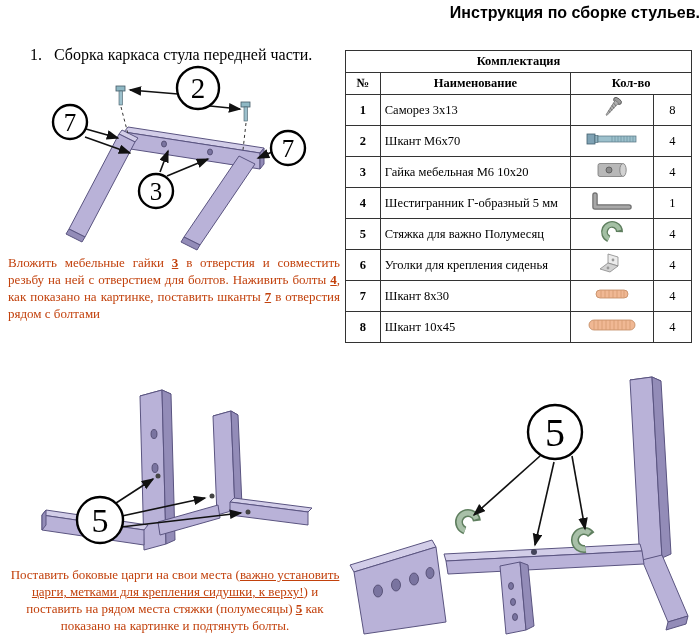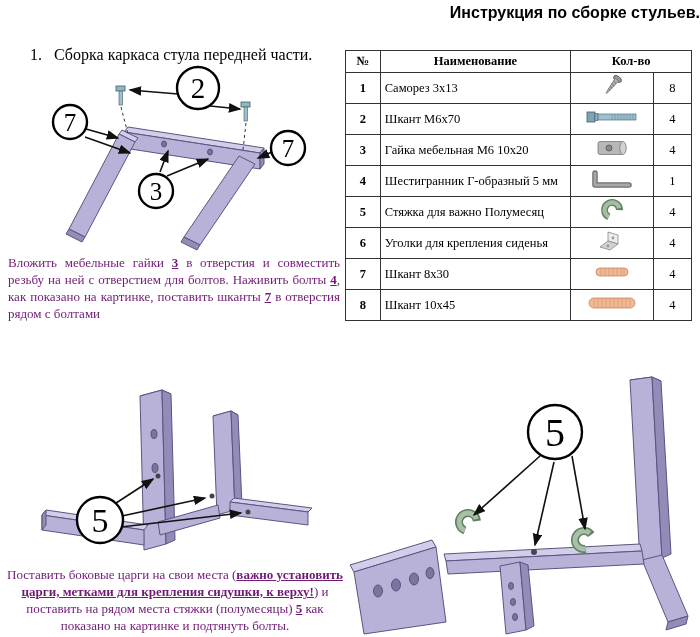--- a/index.html
+++ b/index.html
@@ -10,25 +10,25 @@
   .title{
     position:absolute;top:4px;left:0;width:100%;margin:0;text-align:right;
     font-family:"Liberation Sans",sans-serif;font-size:16px;font-weight:bold;
   }
   .step1-heading{position:absolute;left:30px;top:46px;font-size:16px;}
   .step-num{display:inline-block;width:24px;}
   .diagram{position:absolute;}
   .d1{left:12px;top:60px;}
   .d2{left:8px;top:372px;}
   .d3{left:348px;top:374px;}
-  .para{position:absolute;margin:0;font-size:13px;line-height:1.32;color:#701a75;}
+  .para{position:absolute;margin:0;font-size:13px;line-height:1.32;color:#c2410c;}
   .p1{left:8px;top:254px;width:332px;text-align:justify;}
   .p2{left:6px;top:566px;width:338px;text-align:center;}
   .ref{font-weight:bold;text-decoration:underline;}
-  .emph{font-weight:bold;text-decoration:underline;}
+  .emph{font-weight:normal;text-decoration:underline;}
 
   table.kit{position:absolute;left:345px;top:50px;width:347px;border-collapse:collapse;font-size:12.5px;}
   .kit td{border:1px solid #333;padding:0 4px;vertical-align:middle;}
   .kit .t-title{text-align:center;font-weight:bold;height:21px;}
   .kit tr.head td{text-align:center;font-weight:bold;height:21px;}
   .kit tr.r{height:31px;}
   .c-num{width:28px;text-align:center;font-weight:bold;}
   .c-name{width:198px;margin-left:24px;}
   .c-icon{width:76px;text-align:center;padding:0;}
   .c-qty{width:33px;text-align:center;}
@@ -104,20 +104,23 @@
     <g>
       <circle class="co" cx="276" cy="88" r="17"></circle>
       <text class="cot" x="276" y="97" font-size="25">7</text>
     </g>
   </svg>
 
   <p class="para p1"><span>Вложить мебельные гайки </span><span class="ref">3</span><span> в отверстия и совместить резьбу на ней с отверстием для болтов. Наживить болты </span><span class="ref">4</span><span>, как показано на картинке, поставить шканты </span><span class="ref">7</span><span> в отверстия рядом с болтами</span></p>
 
   <table class="kit">
     <tbody>
+        <tr>
+      <td class="t-title" colspan="4">Комплектация</td>
+    </tr>
     <tr class="head">
       <td>№</td>
       <td>Наименование</td>
       <td colspan="2">Кол-во</td>
     </tr>
 
     <tr class="r">
       <td class="c-num">1</td>
       <td class="c-name">Саморез 3х13</td>
       <td class="c-icon">

